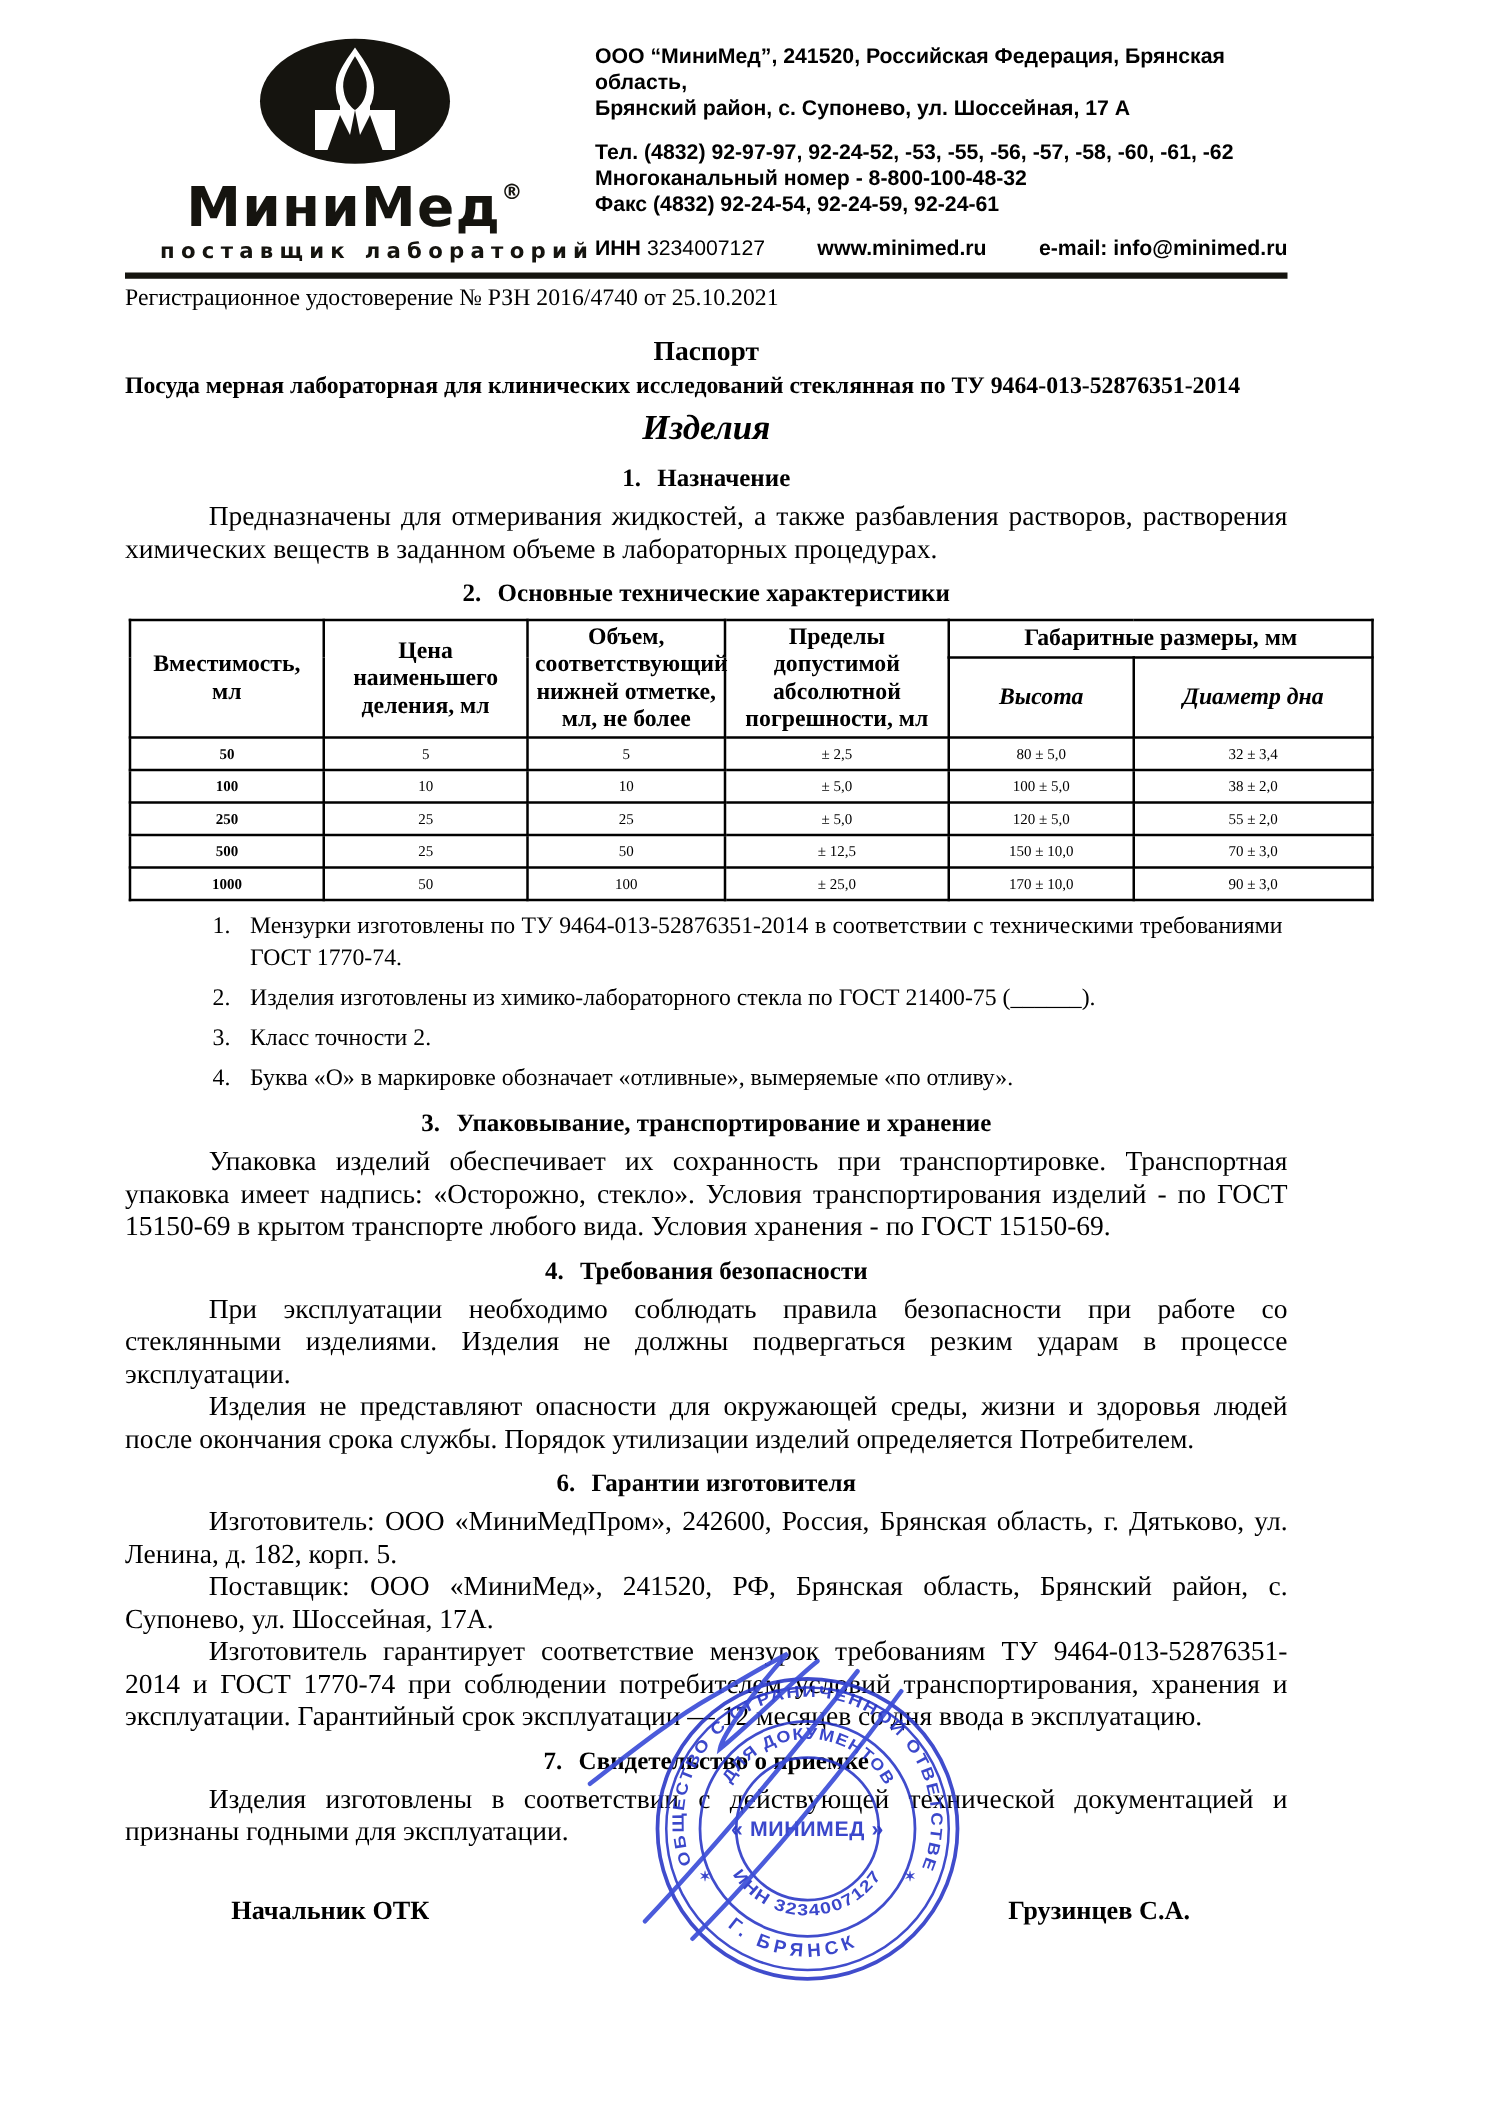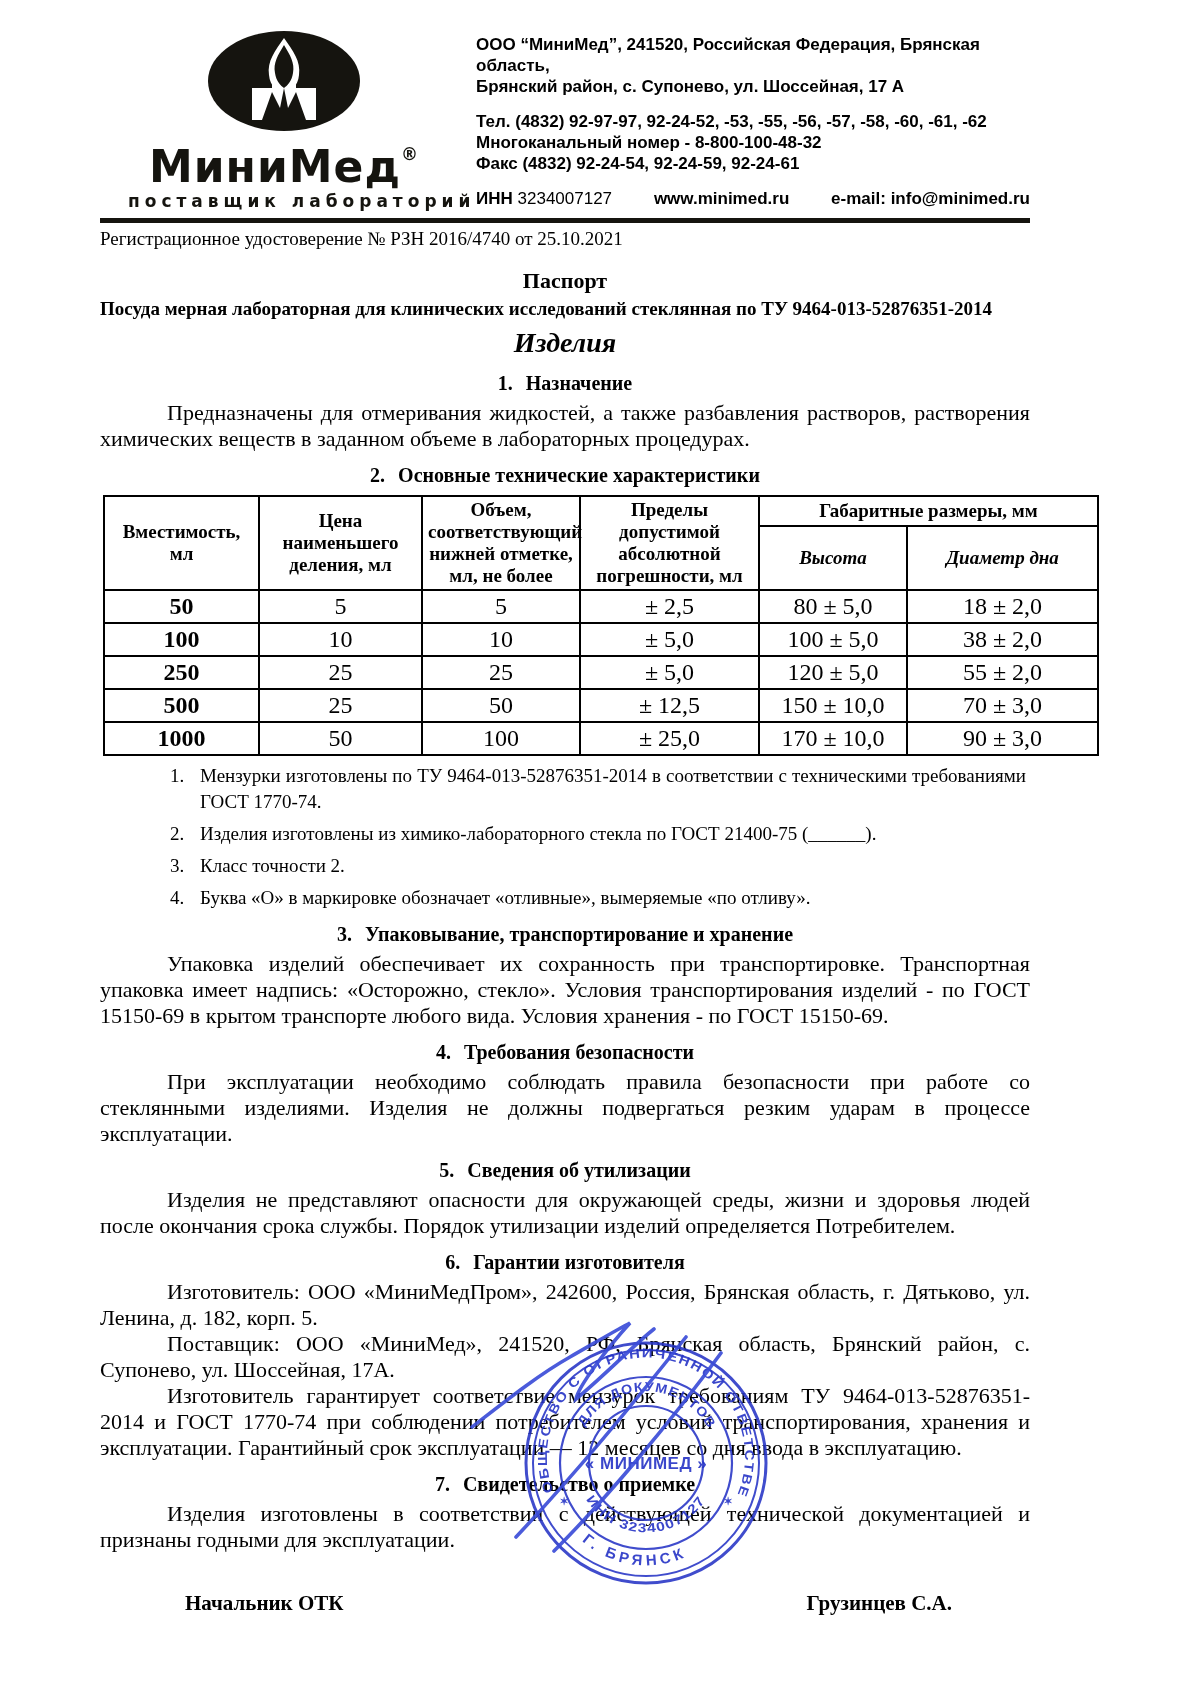--- a/index.html
+++ b/index.html
@@ -44,21 +44,21 @@
   .body-p { font-size:22px; line-height:26px; text-align:justify; text-indent:67px; }
 
   
   table.spec {
     border-collapse:collapse; table-layout:fixed; width:994px; margin-left:3px; margin-top:6px;
   }
   table.spec th, table.spec td {
     border:2px solid #000; text-align:center; vertical-align:middle; padding:2px 5px;
   }
   table.spec th { font-weight:bold; font-size:19px; line-height:22px; }
-  table.spec td { font-size:24px; height:26px; }
+  table.spec td { font-size:12px; height:26px; }
   table.spec td.c0 { font-weight:bold; }
   tr.grp-row th { height:28px; }
   tr.sub-row th { height:60px;font-style:italic; }
 
   
   .notes { margin-top:7px; }
   .note { display:flex; font-size:19px; line-height:26px; margin-bottom:6px; }
   .note-num { width:30px; margin-left:70px; flex:none; }
   .note-text { flex:1; text-align:justify; padding-right:4px; }
 
@@ -140,21 +140,21 @@
     <tr class="sub-row">
       <th>Высота</th>
       <th>Диаметр дна</th>
     </tr>
     <tr>
       <td class="c0">50</td>
           <td>5</td>
           <td>5</td>
           <td>± 2,5</td>
           <td>80 ± 5,0</td>
-          <td>18 ± 2,0</td>
+          <td>32 ± 3,4</td>
     </tr>
     <tr>
       <td class="c0">100</td>
           <td>10</td>
           <td>10</td>
           <td>± 5,0</td>
           <td>100 ± 5,0</td>
           <td>38 ± 2,0</td>
     </tr>
     <tr>
@@ -202,21 +202,20 @@
         <span class="note-text">Буква «О» в маркировке обозначает «отливные», вымеряемые «по отливу».</span>
       </div>
   </div>
 
   <div class="sec-head"><span class="num">3.</span><span>Упаковывание, транспортирование и хранение</span></div>
   <p class="body-p">Упаковка изделий обеспечивает их сохранность при транспортировке. Транспортная упаковка имеет надпись: «Осторожно, стекло». Условия транспортирования изделий - по ГОСТ 15150-69 в крытом транспорте любого вида. Условия хранения - по ГОСТ 15150-69.</p>
 
   <div class="sec-head"><span class="num">4.</span><span>Требования безопасности</span></div>
   <p class="body-p">При эксплуатации необходимо соблюдать правила безопасности при работе со стеклянными изделиями. Изделия не должны подвергаться резким ударам в процессе эксплуатации.</p>
 
-  <div class="sec-head"><span class="num">5.</span><span>Сведения об утилизации</span></div>
   <p class="body-p">Изделия не представляют опасности для окружающей среды, жизни и здоровья людей после окончания срока службы. Порядок утилизации изделий определяется Потребителем.</p>
 
   <div class="sec-head"><span class="num">6.</span><span>Гарантии изготовителя</span></div>
   <p class="body-p">Изготовитель: ООО «МиниМедПром», 242600, Россия, Брянская область, г. Дятьково, ул. Ленина, д. 182, корп. 5.</p>
   <p class="body-p">Поставщик: ООО «МиниМед», 241520, РФ, Брянская область, Брянский район, с. Супонево, ул. Шоссейная, 17А.</p>
   <p class="body-p">Изготовитель гарантирует соответствие мензурок требованиям ТУ 9464-013-52876351-2014 и ГОСТ 1770-74 при соблюдении потребителем условий транспортирования, хранения и эксплуатации. Гарантийный срок эксплуатации — 12 месяцев со дня ввода в эксплуатацию.</p>
 
   <div class="sec-head"><span class="num">7.</span><span>Свидетельство о приемке</span></div>
   <p class="body-p">Изделия изготовлены в соответствии с действующей технической документацией и признаны годными для эксплуатации.</p>
 

